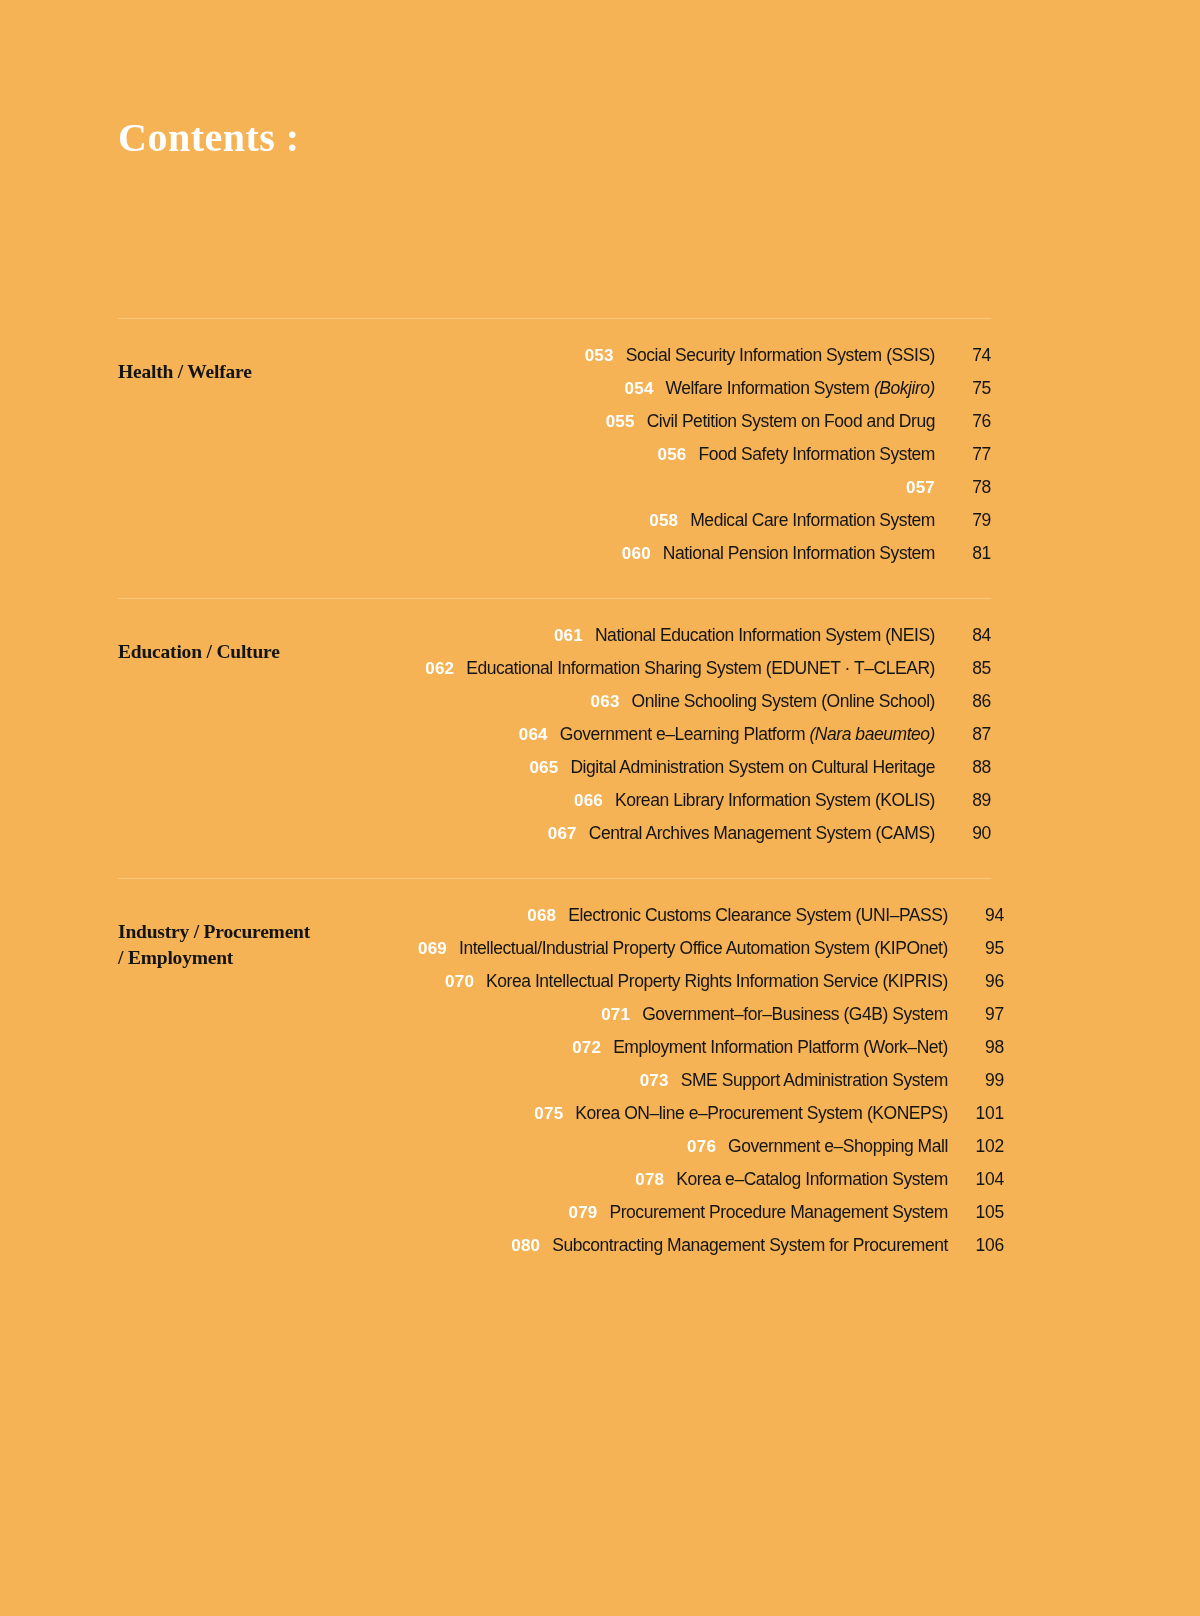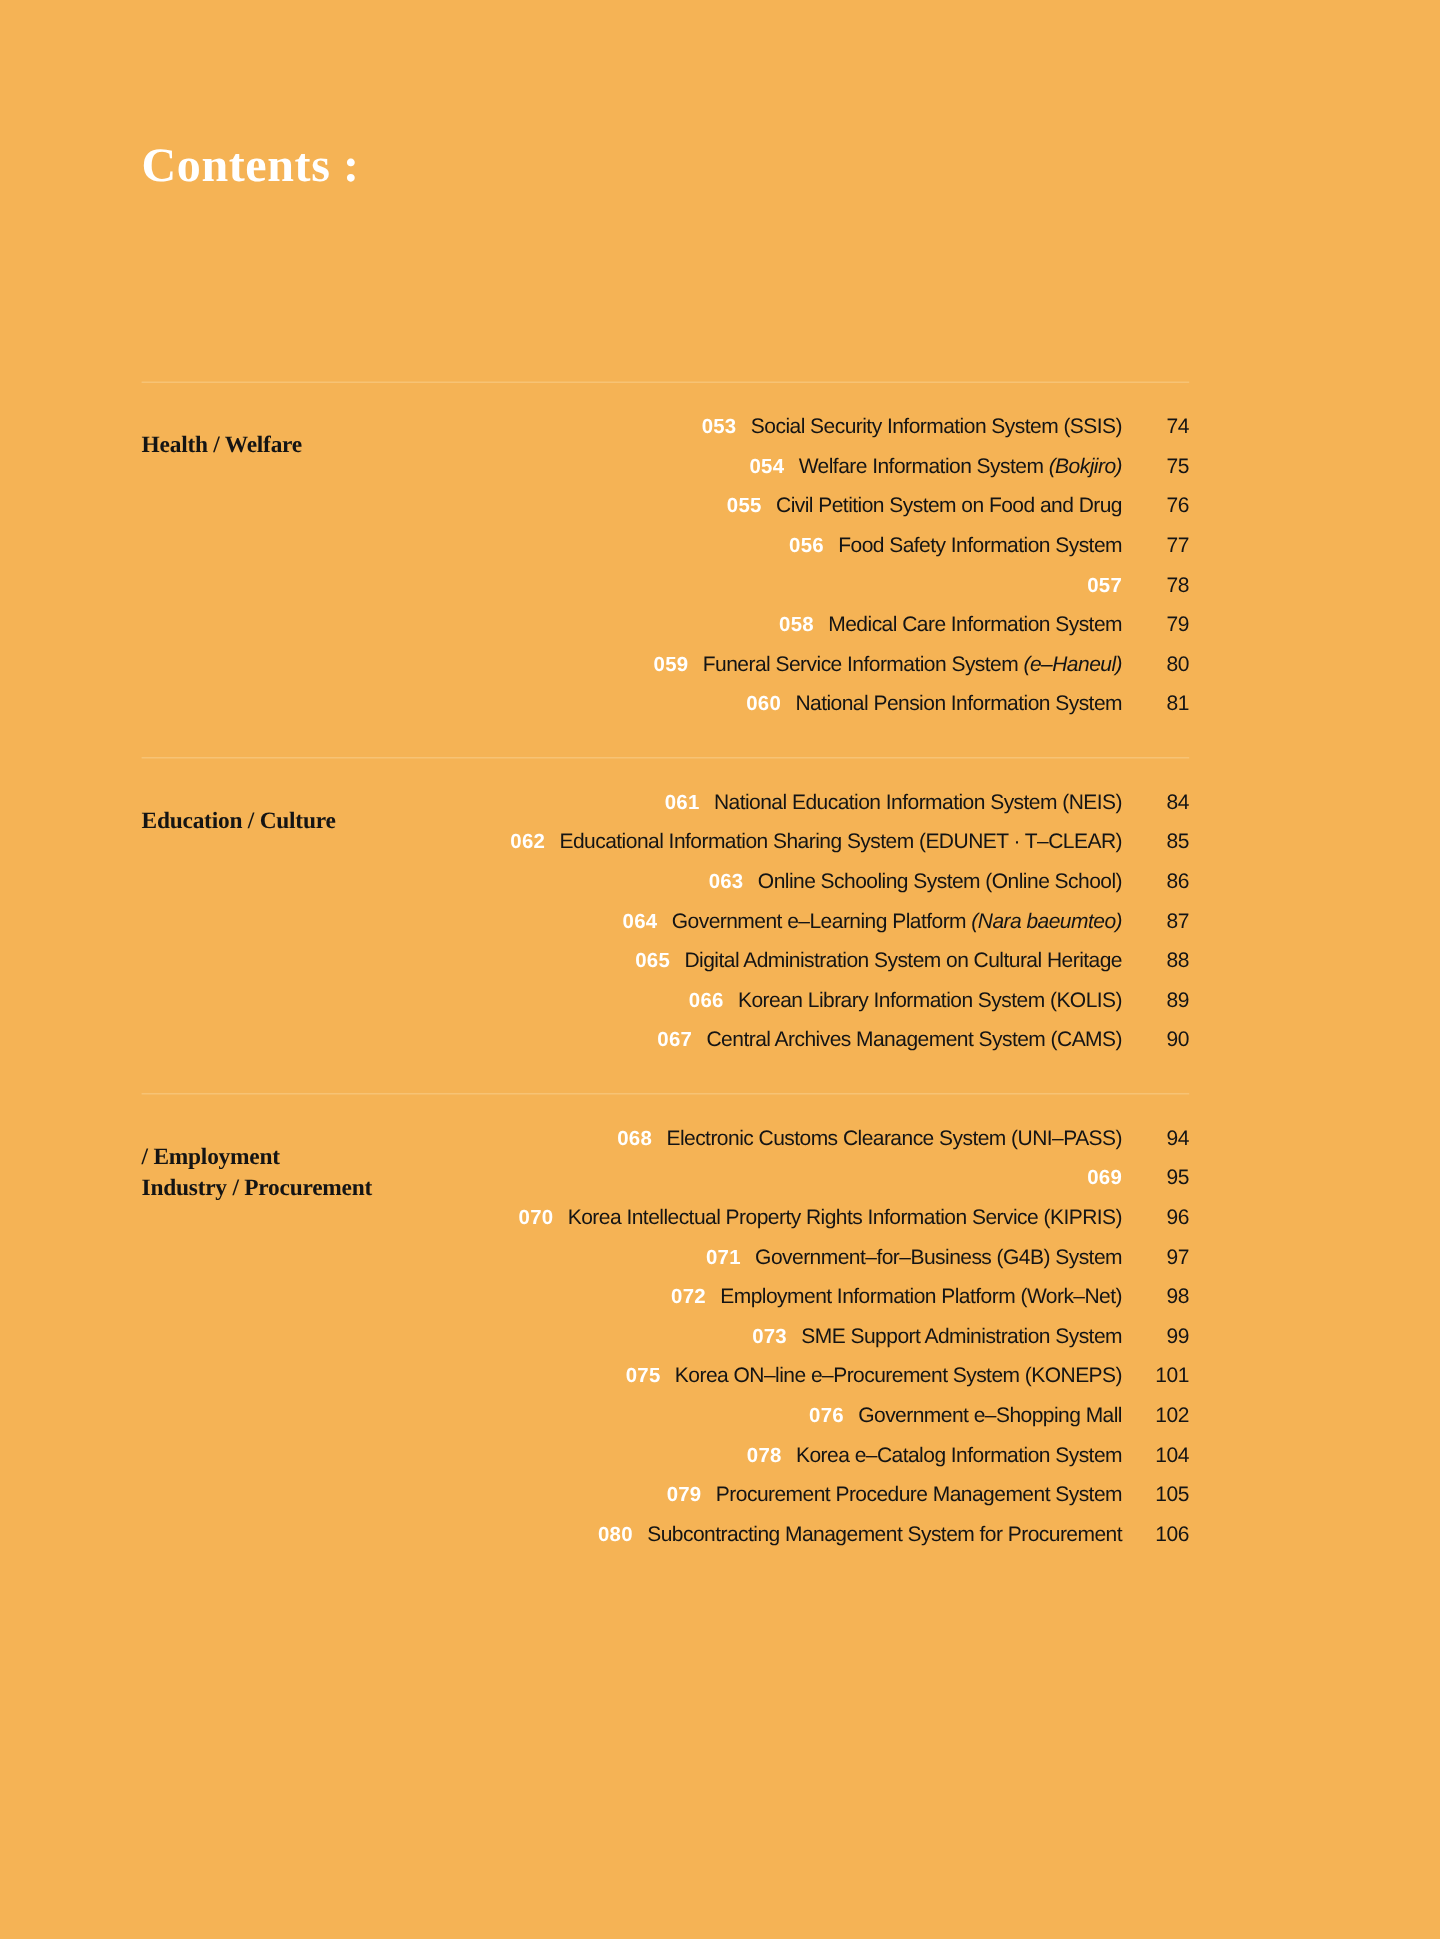--- a/index.html
+++ b/index.html
@@ -152,25 +152,20 @@
             <div class="entry">
               <span class="entry-num">057</span>
               <span class="entry-page">78</span>
             </div>
             <div class="entry">
               <span class="entry-num">058</span>
               <span class="entry-title"><span>Medical Care Information System</span></span>
               <span class="entry-page">79</span>
             </div>
             <div class="entry">
-              <span class="entry-num">059</span>
-              <span class="entry-title"><span>Funeral Service Information System </span><span class="it">(e–Haneul)</span></span>
-              <span class="entry-page">80</span>
-            </div>
-            <div class="entry">
               <span class="entry-num">060</span>
               <span class="entry-title"><span>National Pension Information System</span></span>
               <span class="entry-page">81</span>
             </div>
           </div>
         </div>
       </div>
       <div class="section">
         <div class="section-inner">
           <div class="section-title">
@@ -211,31 +206,32 @@
               <span class="entry-num">067</span>
               <span class="entry-title"><span>Central Archives Management System (CAMS)</span></span>
               <span class="entry-page">90</span>
             </div>
           </div>
         </div>
       </div>
       <div class="section">
         <div class="section-inner">
           <div class="section-title">
+            <span class="ln">Industry / Procurement</span>
             <span class="ln">/ Employment</span>
-            <span class="ln">Industry / Procurement</span>
           </div>
           <div class="entries">
             <div class="entry">
               <span class="entry-num">068</span>
               <span class="entry-title"><span>Electronic Customs Clearance System (UNI–PASS)</span></span>
               <span class="entry-page">94</span>
             </div>
             <div class="entry">
               <span class="entry-num">069</span>
+              <span class="entry-title"><span>Intellectual/Industrial Property Office Automation System (KIPOnet)</span></span>
               <span class="entry-page">95</span>
             </div>
             <div class="entry">
               <span class="entry-num">070</span>
               <span class="entry-title"><span>Korea Intellectual Property Rights Information Service (KIPRIS)</span></span>
               <span class="entry-page">96</span>
             </div>
             <div class="entry">
               <span class="entry-num">071</span>
               <span class="entry-title"><span>Government–for–Business (G4B) System</span></span>

